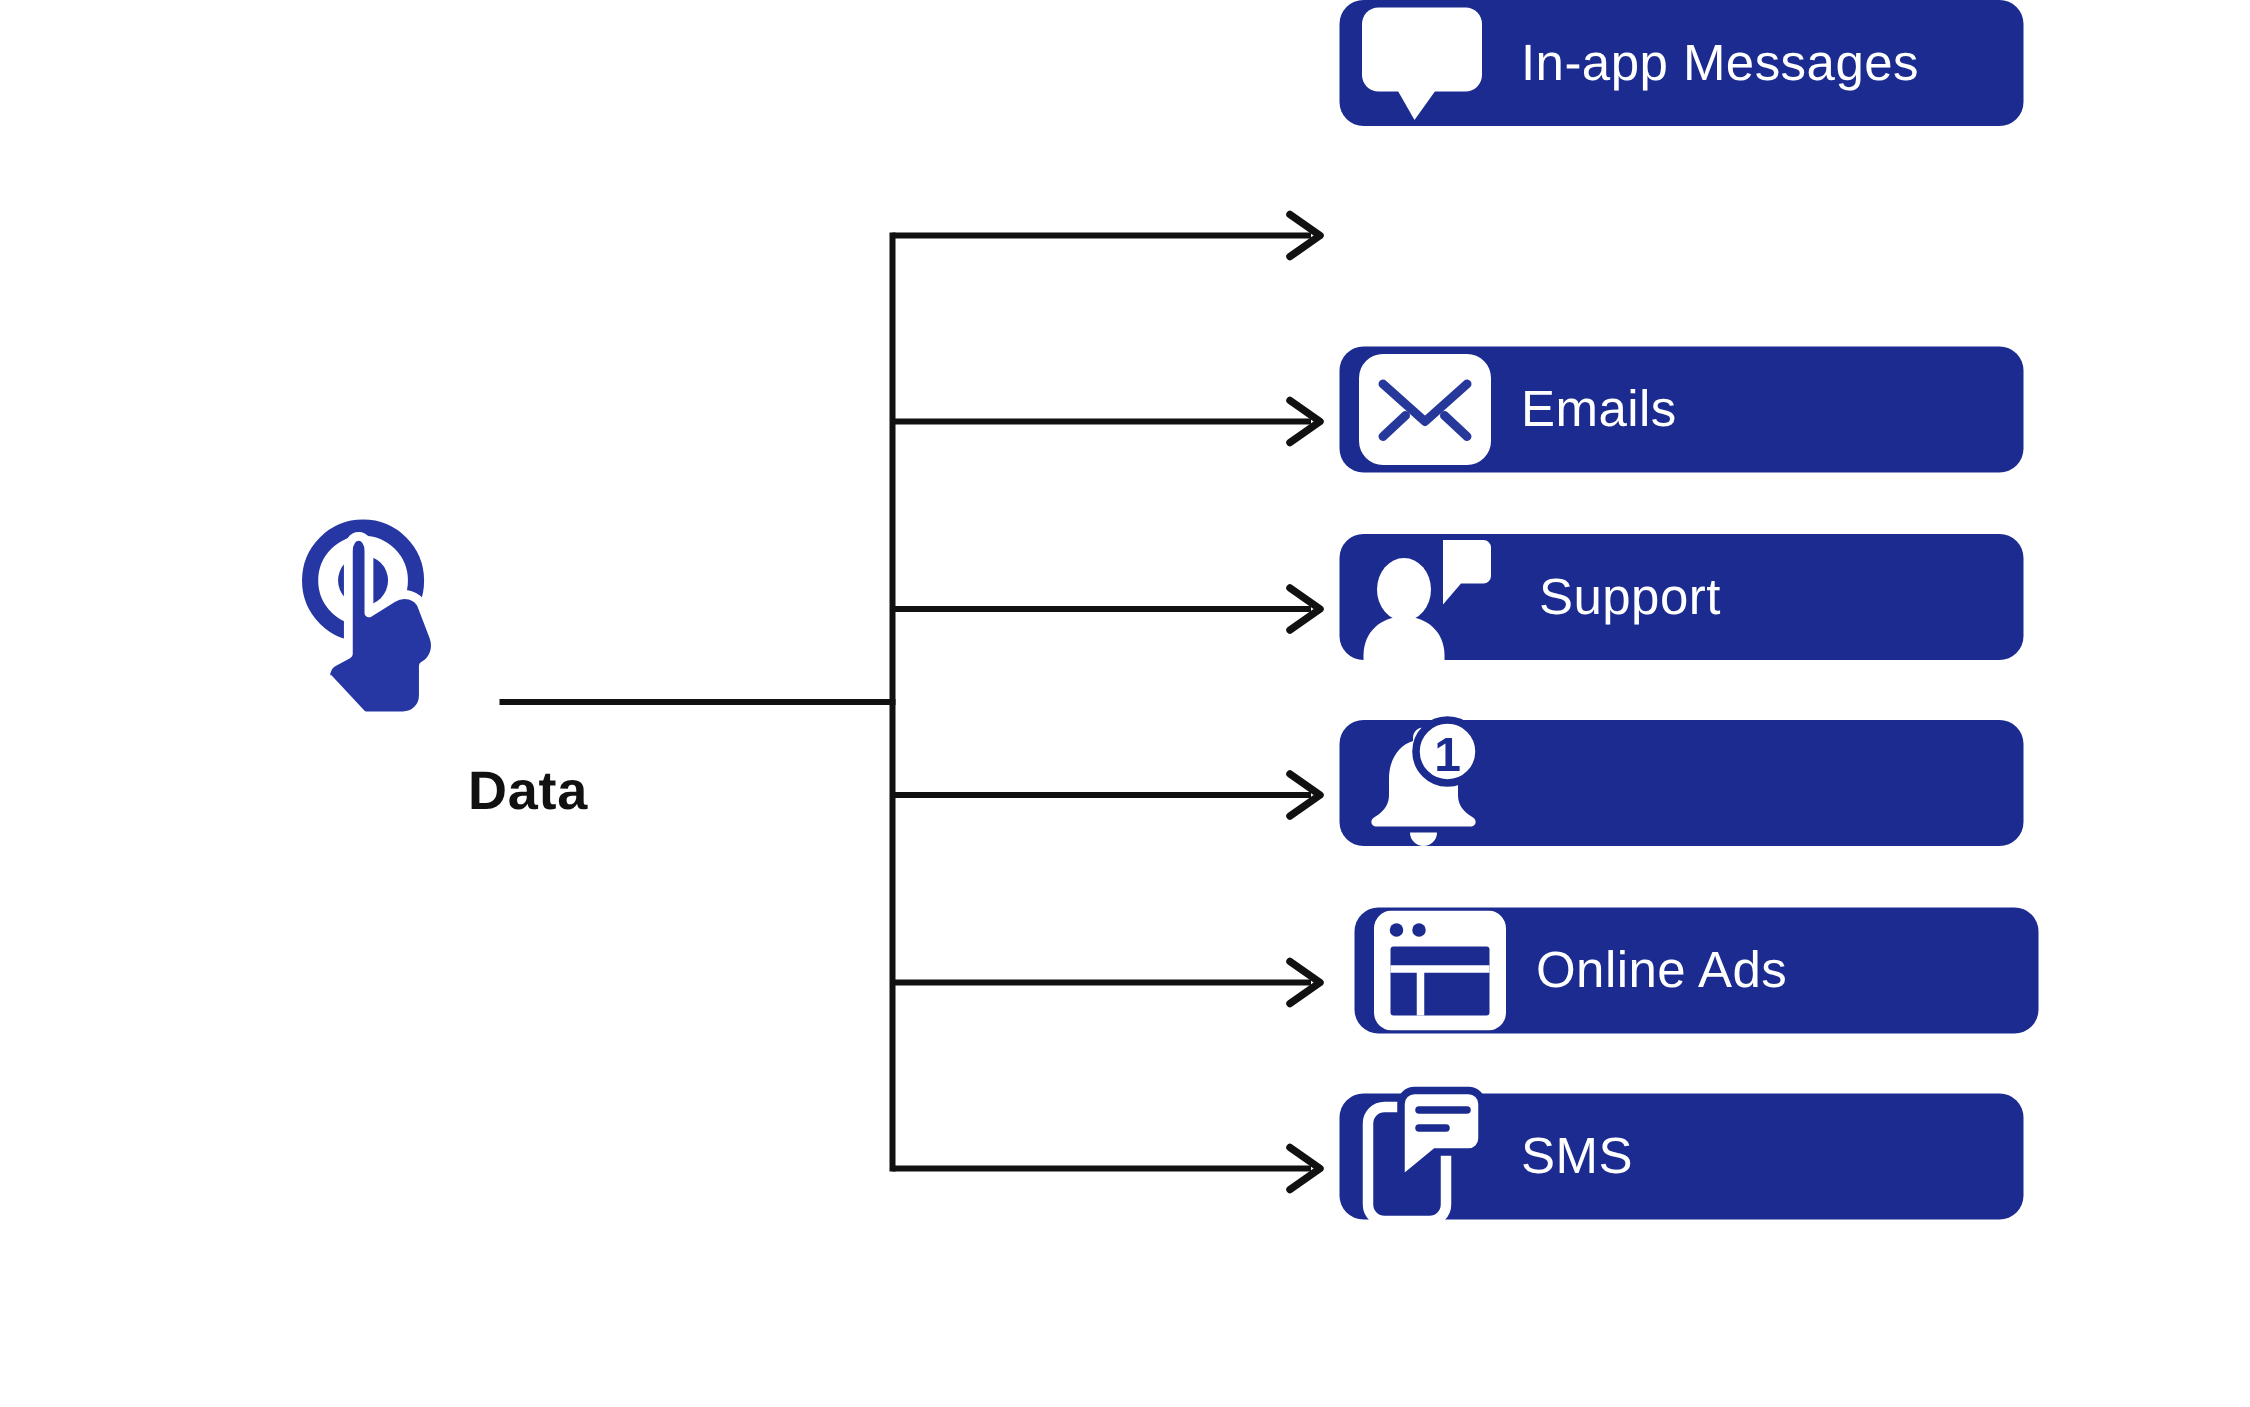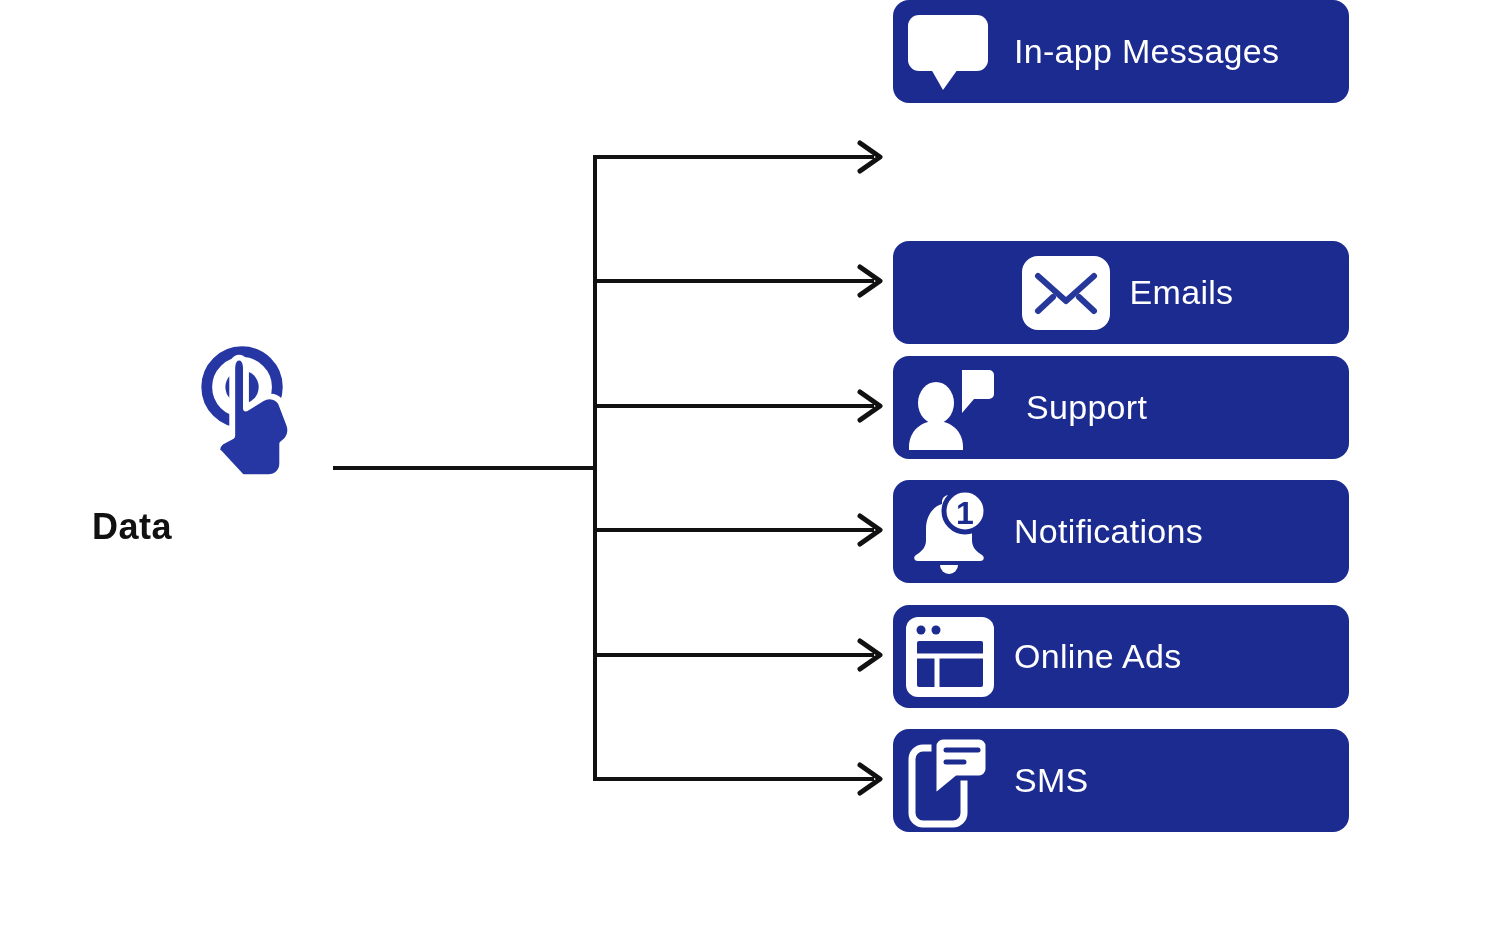--- a/index.html
+++ b/index.html
@@ -13,34 +13,34 @@
     position:relative;
     width:1500px;height:938px;
     background:#ffffff;
     font-family:"Liberation Sans", sans-serif;
     overflow:hidden;
   }
   .connectors{position:absolute;left:0;top:0;width:1500px;height:938px;}
   .source-icon{position:absolute;left:194px;top:338px;width:100px;height:152px;}
   .source-label{
     position:absolute;left:92px;top:503px;width:300px;
-    text-align:left;color:var(--ink);
+    text-align:right;color:var(--ink);
     font-size:36px;font-weight:700;line-height:48px;
     letter-spacing:0.5px;
   }
   .channel{
-    position:absolute;left:893px;width:456px;height:103px;
+    position:absolute;left:893px;width:456px;height:84px;
     background:var(--box);border-radius:16px;
     display:flex;align-items:center;color:var(--white);
   }
   .channel:nth-of-type(1){top:107px;}
-  .channel:nth-of-type(2){top:241px;justify-content:center;}
+  .channel:nth-of-type(2){top:231px;}
   .channel:nth-of-type(3){top:356px;gap:12px;}
   .channel:nth-of-type(4){top:480px;}
-  .channel:nth-of-type(5){top:605px;}
+  .channel:nth-of-type(5){top:605px;margin-left:10px;}
   .channel:nth-of-type(6){top:729px;}
   .icon-wrap{
     width:100px;height:96px;margin-left:7px;flex:0 0 auto;
     display:flex;align-items:center;justify-content:center;
   }
   .channel .label{
     font-size:34px;font-weight:400;margin-left:14px;
     letter-spacing:0.3px;white-space:nowrap;
   }
   .badge-num{font-weight:700;}
@@ -116,21 +116,20 @@
     <div class="icon-wrap">
       <svg width="96" height="92" viewBox="0 0 96 92" aria-hidden="true">
         <path d="M40 16 c0 -4 3 -7 7 -7 s7 3 7 7 l0 2 c10 3 16 13 16 25 l0 11
                  c0 6 3 10 7 13 l3 2 c3 2 2 6 -2 6 l-62 0 c-4 0 -5 -4 -2 -6 l3 -2
                  c4 -3 7 -7 7 -13 l0 -11 c0 -12 6 -22 16 -25 z" fill="#ffffff"></path>
         <path d="M38 79 a9 9 0 0 0 18 0 z" fill="#ffffff"></path>
         <circle cx="63" cy="25" r="21" fill="#ffffff" stroke="#1c2b8f" stroke-width="5"></circle>
         <text x="63" y="27" text-anchor="middle" dominant-baseline="central" font-size="32" class="badge-num" font-weight="700" fill="#1c2b8f">1</text>
       </svg>
     </div>
-    <div class="label">Notifications</div>
   </div>
 
   <div class="channel">
     <div class="icon-wrap">
       <svg width="88" height="80" viewBox="0 0 88 80" aria-hidden="true">
         <rect x="0" y="0" width="88" height="80" rx="12" fill="#ffffff"></rect>
         <circle cx="15" cy="13" r="4.5" fill="#1c2b8f"></circle>
         <circle cx="30" cy="13" r="4.5" fill="#1c2b8f"></circle>
         <rect x="11" y="24" width="66" height="46" rx="2" fill="#1c2b8f"></rect>
         <line x1="11" y1="39" x2="77" y2="39" stroke="#ffffff" stroke-width="5"></line>

